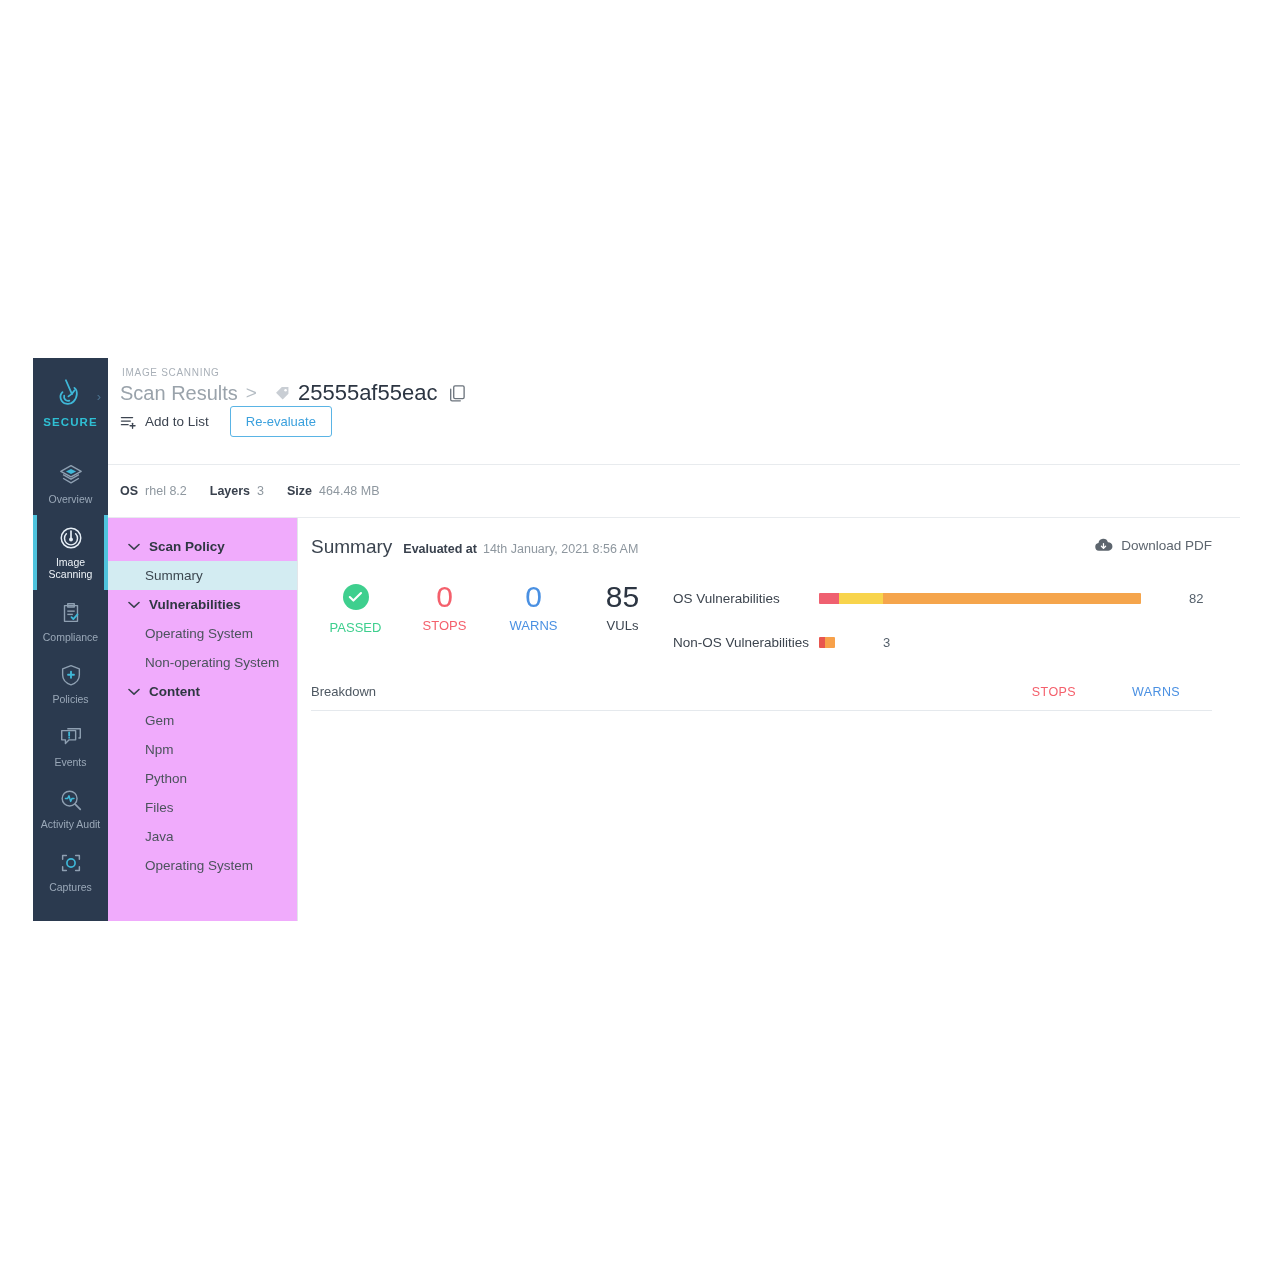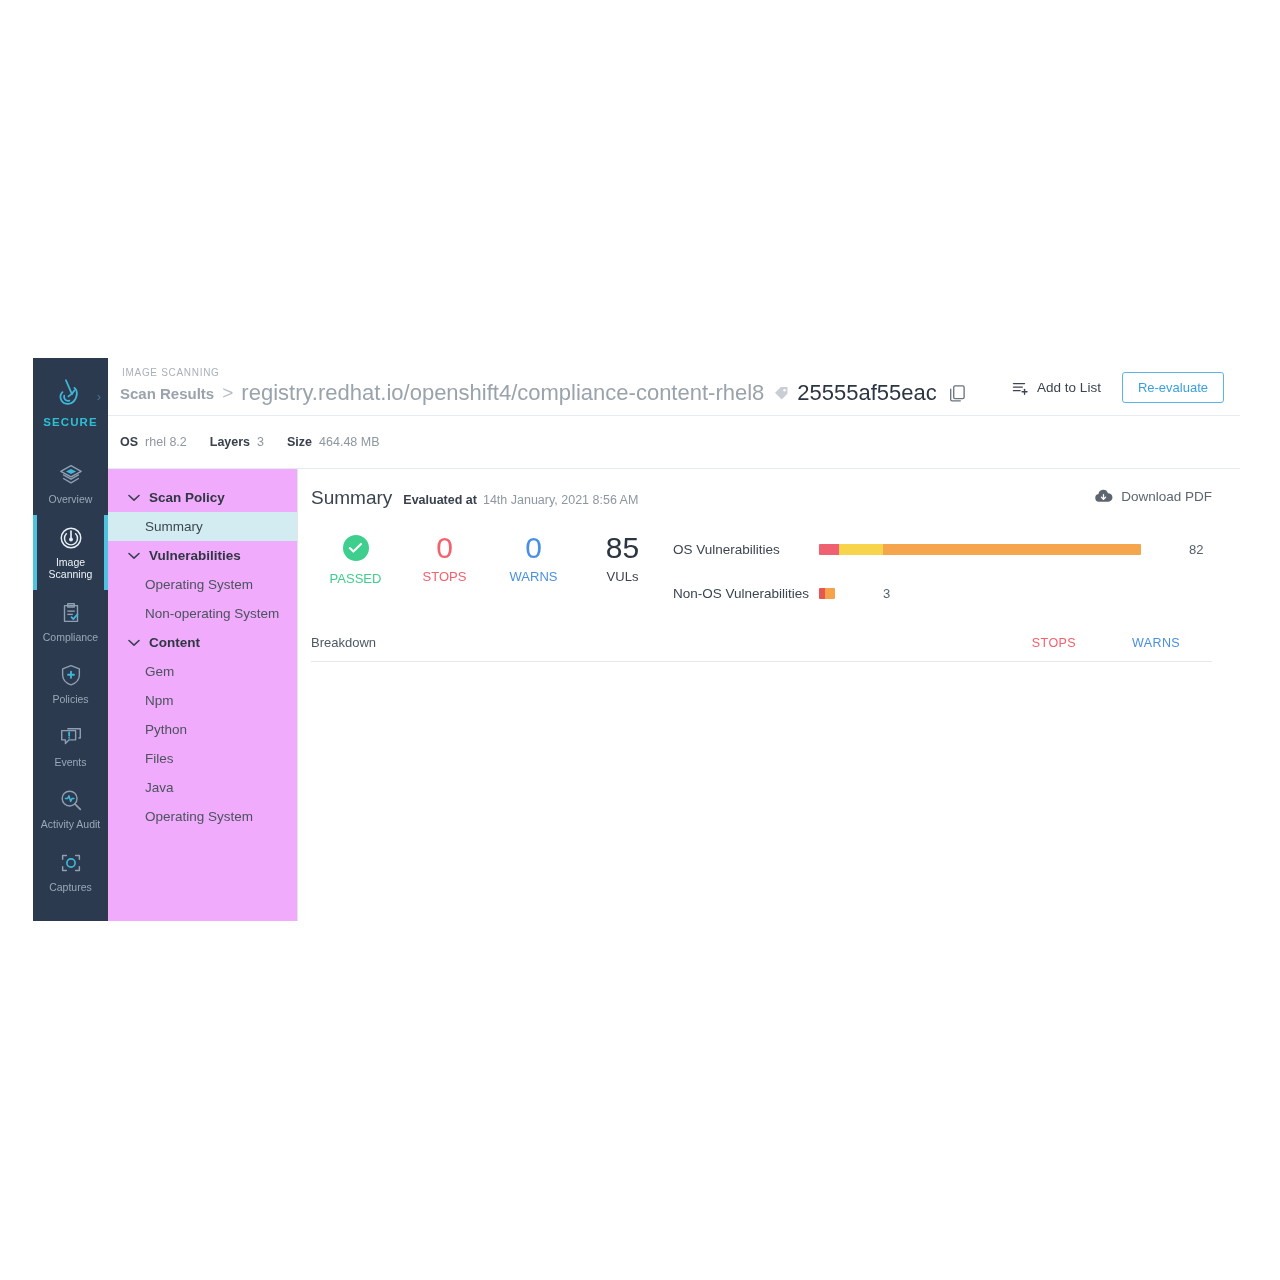--- a/index.html
+++ b/index.html
@@ -64,32 +64,33 @@
   .rail-item.active::after {
     content: ""; position: absolute; right: 0; top: 0; bottom: 0;
     width: 4px; background: #4fc3dd;
   }
 
   
   .main { flex: 1; display: flex; flex-direction: column; min-width: 0; background:#fff; }
 
   
   .bcbar {
-    padding: 9px 16px 9px 12px;
-    display: flex; align-items: flex-end;
+    padding: 9px 16px 24px 12px;
+    display: flex; 
     border-bottom: 1px solid #e8ebee;
+    flex-direction: column;
   }
   .bc-left { flex: 1; min-width: 0; }
   .bc-kicker {
     font-size: 10px; color: #a9b0b8; letter-spacing: .7px;
     text-transform: uppercase; margin-bottom: 2px; margin-left: 2px;
   }
   .bc-title-row { display: flex; align-items: center; }
   .bc-scan {
-    font-size: 15px; color: #9aa3ab; font-weight: 700; white-space: nowrap;
+    font-size: 20px; color: #9aa3ab; font-weight: 400; white-space: nowrap;
   }
   .bc-sep { font-size: 19px; color: #b4bcc3; margin: 0 8px; }
   .bc-repo {
     font-size: 22px; color: #9aa3ab; font-weight: 400; white-space: nowrap;
   }
   .tag-ic { margin: 0 7px 0 9px; display:flex; align-items:center; }
   .bc-hash {
     font-size: 22px; color: #2c3542; font-weight: 400; white-space: nowrap;
   }
   .copy-ic { margin-left: 12px; display: flex; align-items: center; cursor: pointer; }
@@ -289,21 +290,20 @@
   </nav>
 
   <div class="main">
 
     <div class="bcbar">
       <div class="bc-left">
         <div class="bc-kicker">IMAGE SCANNING</div>
         <div class="bc-title-row">
           <span class="bc-scan">Scan Results</span>
           <span class="bc-sep">&gt;</span>
-          <span class="bc-repo">registry.redhat.io/openshift4/compliance-content-rhel8</span>
           <span class="tag-ic">
             <svg width="17" height="17" viewBox="0 0 20 20">
               <path d="M2.4 9.2 L9.2 2.4 H17 V10.2 L10.2 17 Z" fill="#c9ced4"></path>
               <circle cx="13.6" cy="6.2" r="1.5" fill="#ffffff"></circle>
             </svg>
           </span>
           <span class="bc-hash">25555af55eac</span>
           <span class="copy-ic">
             <svg width="17" height="19" viewBox="0 0 18 20">
               <rect x="5" y="2" width="11" height="13.5" rx="1.4" fill="none" stroke="#6b737c" stroke-width="1.4"></rect>

